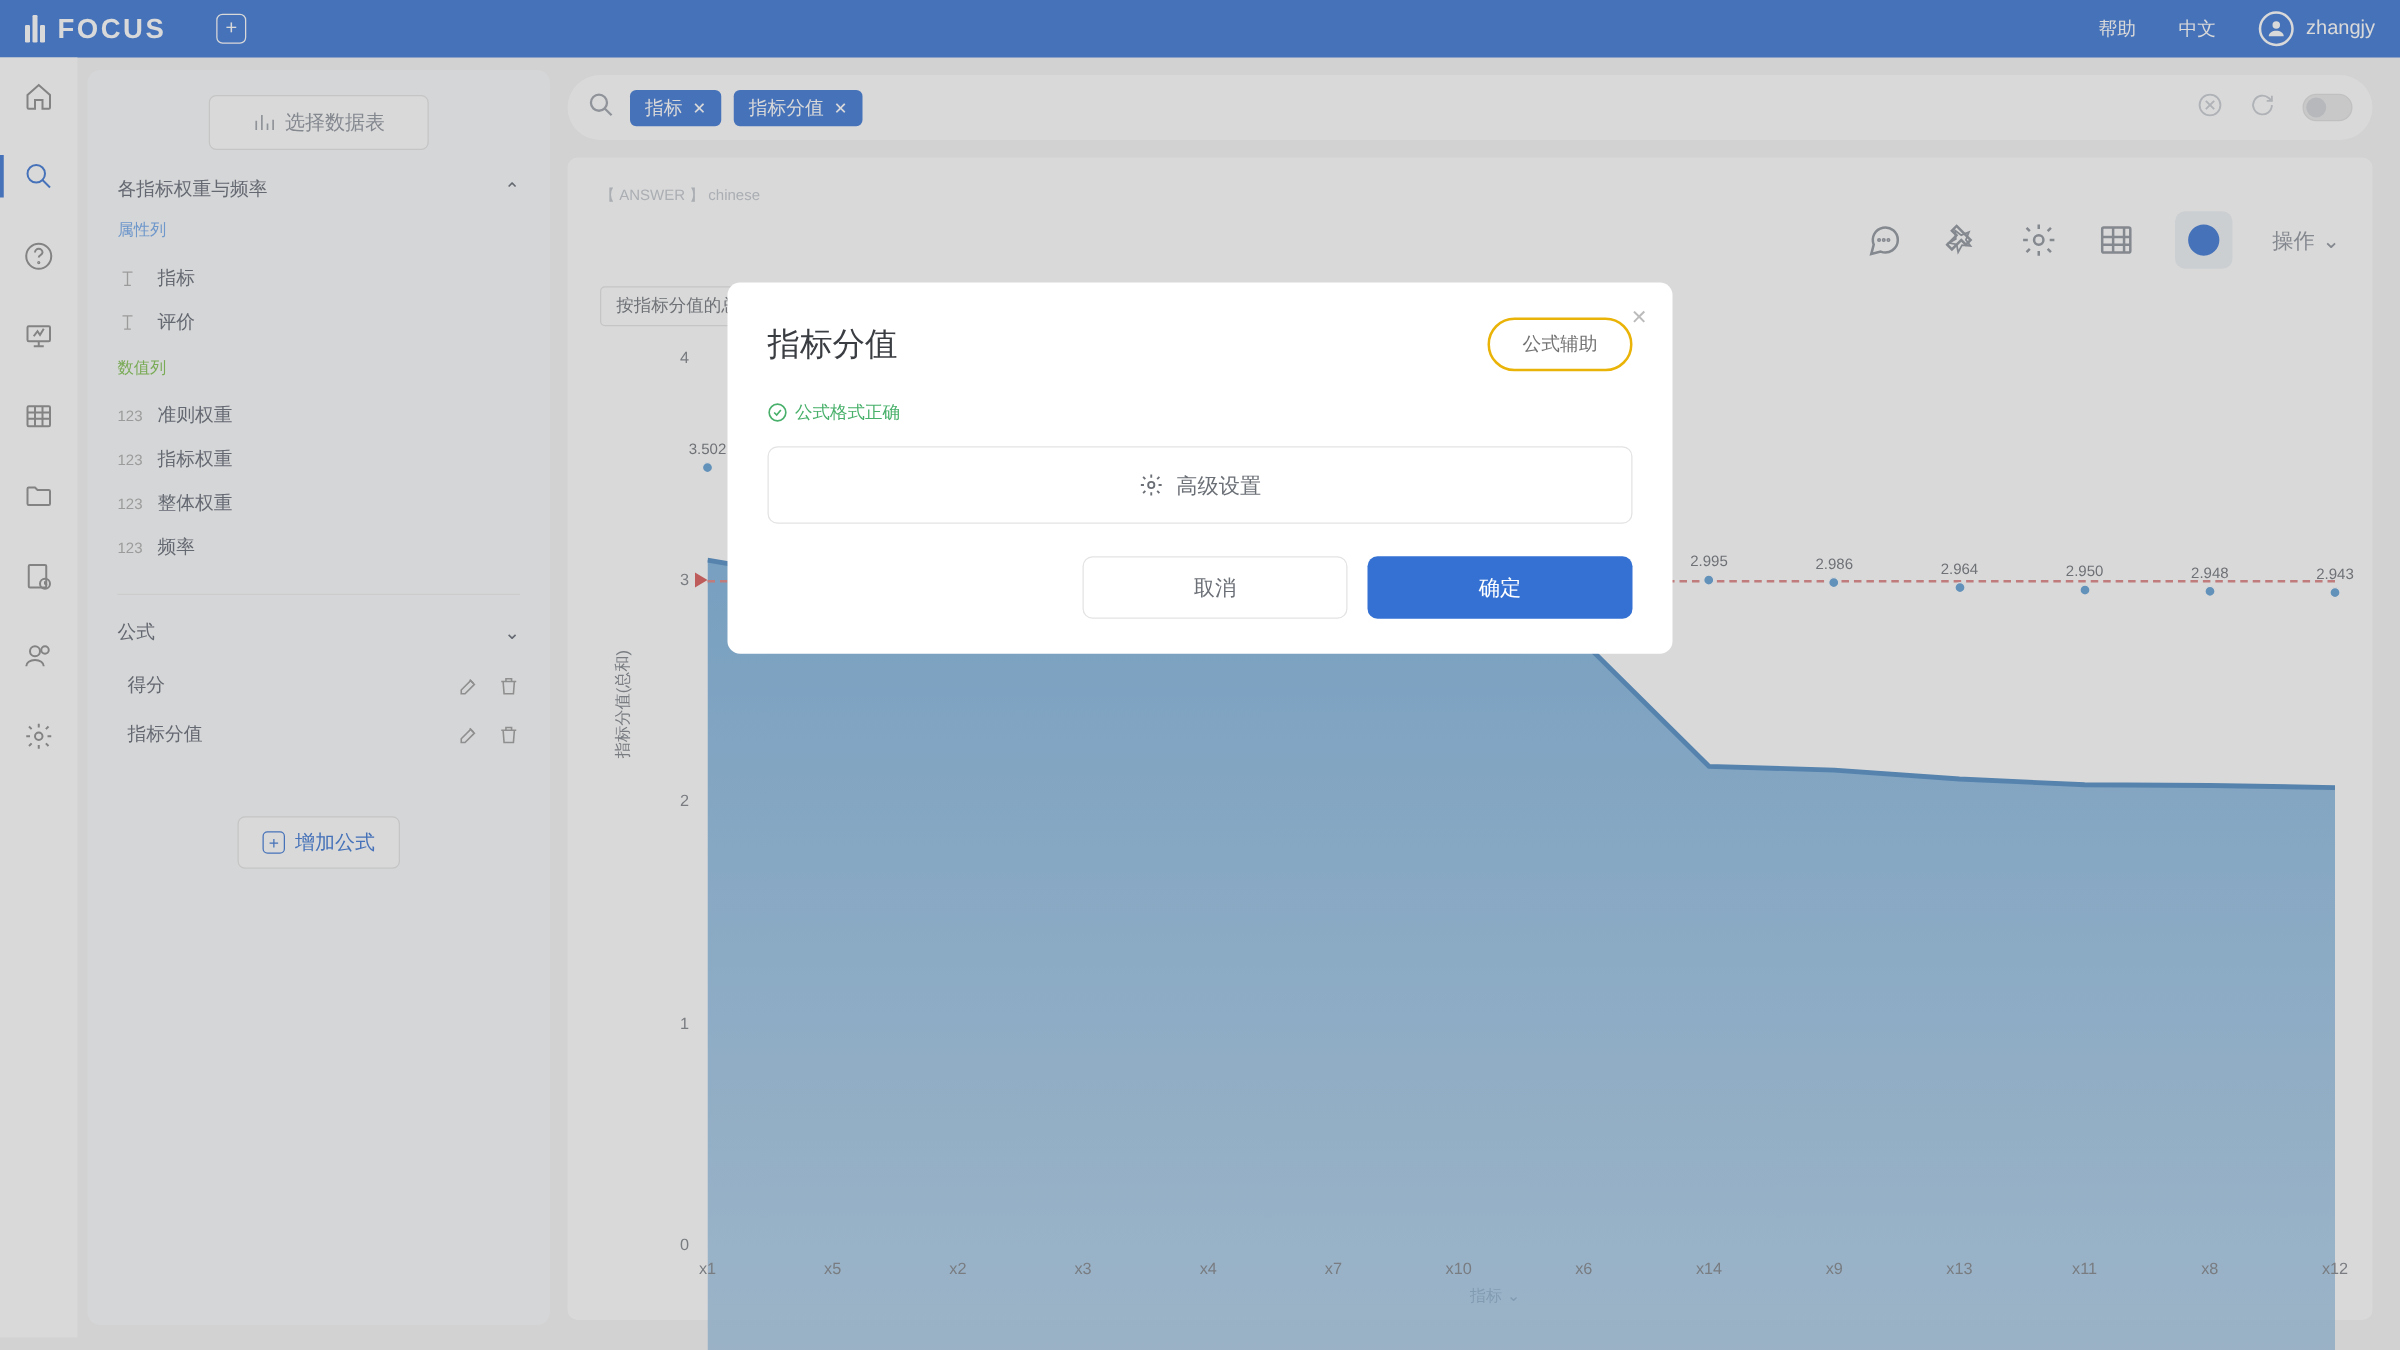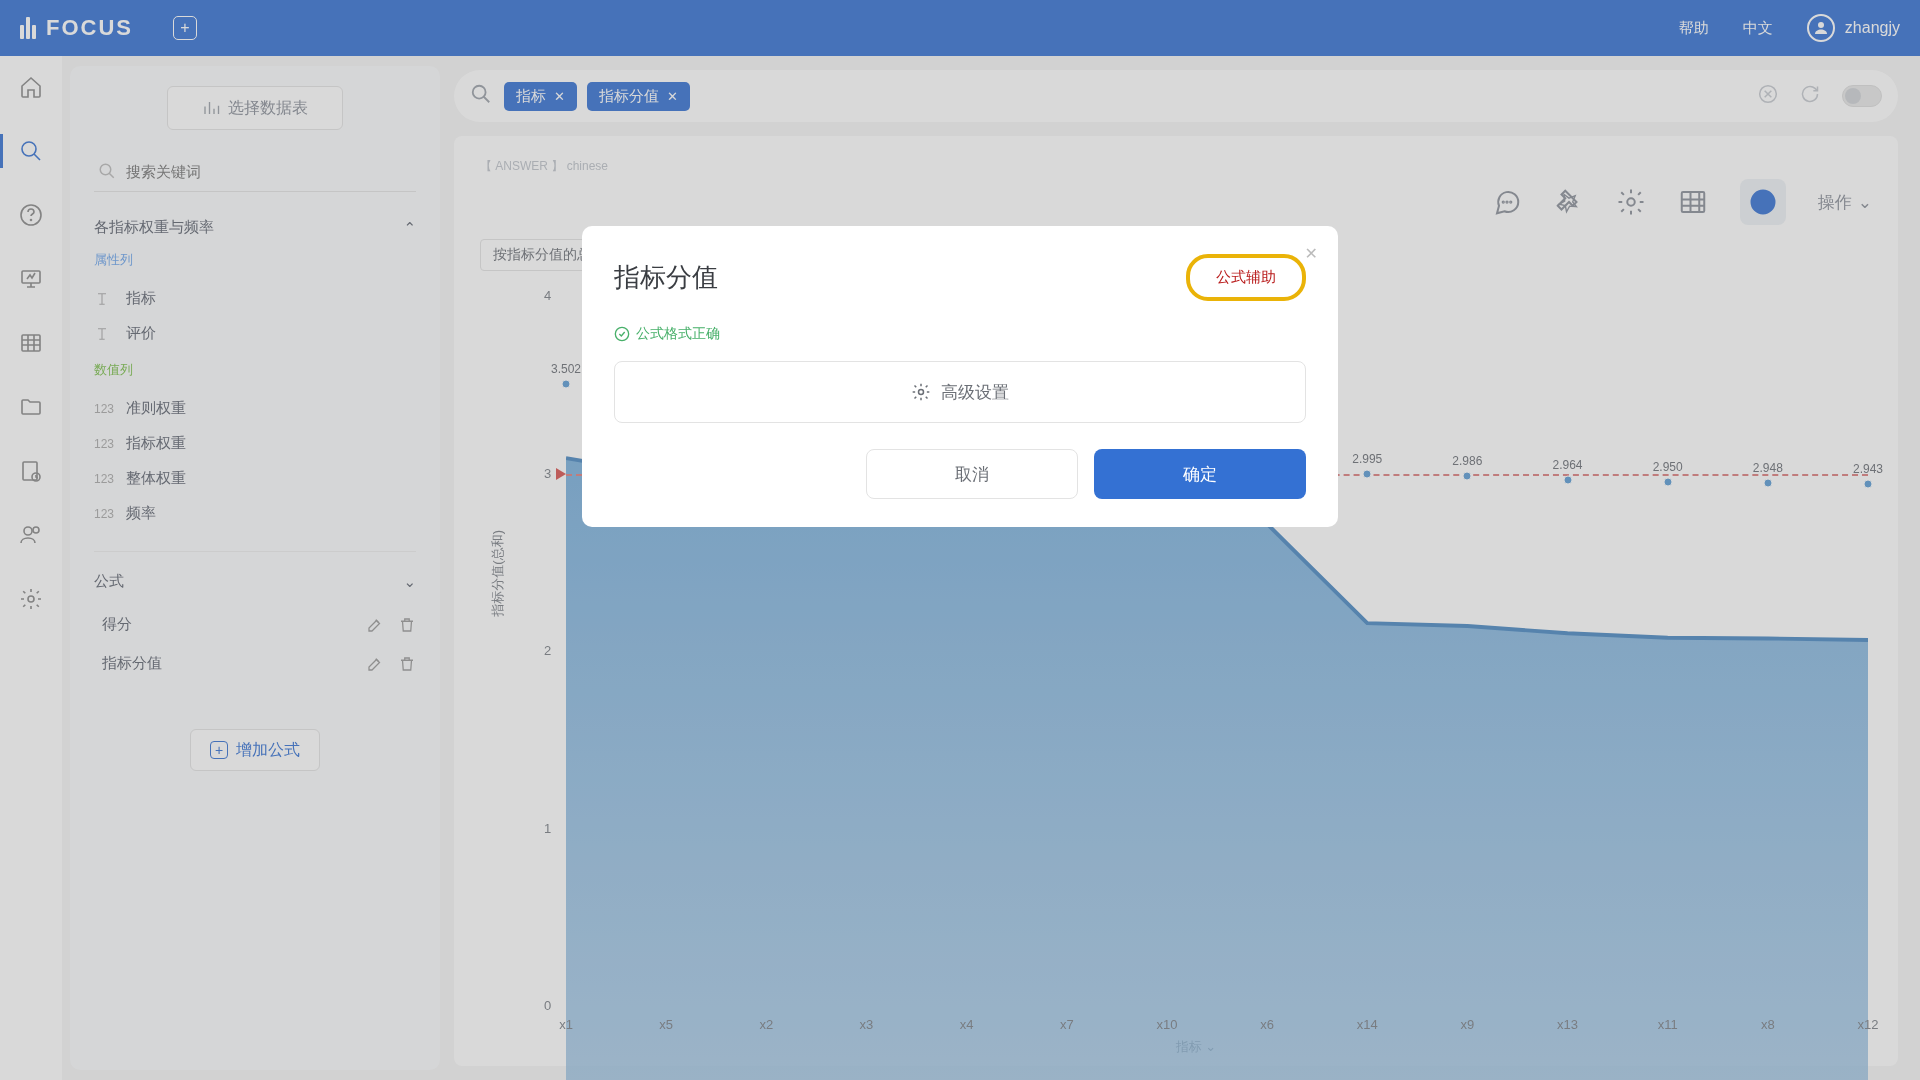--- a/index.html
+++ b/index.html
@@ -1,18 +1,18 @@
 <!DOCTYPE html>
 <html><head>
 <meta charset="utf-8">
 <style>
 * { margin: 0; padding: 0; box-sizing: border-box; }
 body { font-family: -apple-system, BlinkMacSystemFont, "Segoe UI", "PingFang SC", sans-serif; background: #f5f5f5; overflow: hidden; width: 1920px; height: 1080px; position: relative; }
 
-.header { height: 56px; background: #3471d3; display: flex; align-items: center; padding: 0 20px; color: #fff; }
+.header { height: 46px; background: #3471d3; display: flex; align-items: center; padding: 0 20px; color: #fff; }
 .logo-area { display: flex; align-items: center; gap: 10px; }
 .logo-bars { display: flex; align-items: flex-end; gap: 2px; }
 .logo-bars span { width: 4px; background: #fff; border-radius: 1px; }
 .logo-bars span:nth-child(1){height:14px}.logo-bars span:nth-child(2){height:22px}.logo-bars span:nth-child(3){height:14px}
 .logo-text { font-size: 22px; font-weight: 600; letter-spacing: 2px; }
 .plus-btn { margin-left: 40px; width: 24px; height: 24px; border: 1.5px solid #fff; border-radius: 5px; display: flex; align-items: center; justify-content: center; font-size: 16px; cursor: pointer; }
 .header-right { margin-left: auto; display: flex; align-items: center; gap: 34px; }
 .header-link { font-size: 15px; cursor: pointer; }
 .user-area { display: flex; align-items: center; gap: 10px; }
 .avatar { width: 28px; height: 28px; border-radius: 50%; border: 2px solid #fff; display:flex;align-items:center;justify-content:center; }
@@ -74,21 +74,21 @@
 .tri{position:absolute;width:0;height:0;border-top:6px solid transparent;border-bottom:6px solid transparent;border-left:10px solid #d9534f;}
 .xt{position:absolute;bottom:-26px;font-size:13px;color:#7a7f86;transform:translateX(-50%);}
 .dlabel{position:absolute;font-size:12px;color:#6b6f76;transform:translateX(-50%);}
 .dot{position:absolute;width:9px;height:9px;border-radius:50%;background:#5a9bd5;border:1.5px solid #fff;transform:translate(-50%,-50%);}
 
 .overlay{position:fixed;inset:0;background:rgba(120,120,120,0.28);display:flex;align-items:flex-start;justify-content:center;padding-top:226px;}
 .modal{width:756px;background:#fff;border-radius:10px;padding:28px 32px;position:relative;}
 .m-close{position:absolute;right:20px;top:18px;color:#bbb;cursor:pointer;font-size:16px;}
 .m-head{display:flex;align-items:center;margin-bottom:22px;}
 .m-title{font-size:26px;color:#3a3d42;}
-.m-help{margin-left:auto;padding:10px 26px;border:4px solid #eab308;border-radius:22px;color:#b91c1c;font-size:15px;cursor:pointer;}
+.m-help{margin-left:auto;padding:10px 26px;border:2px solid #eab308;border-radius:22px;color:#737373;font-size:15px;cursor:pointer;}
 .m-ta{width:100%;height:248px;border:1px solid #e3e3e3;border-radius:8px;padding:16px;font-size:15px;resize:none;outline:none;color:#444;}
 .m-valid{color:#48b06a;font-size:14px;margin-top:24px;display:flex;align-items:center;gap:6px;}
 .m-valid svg{width:16px;height:16px;stroke:currentColor;fill:none;stroke-width:2;}
 .m-adv{margin-top:18px;height:62px;border:1px solid #e3e3e3;border-radius:8px;display:flex;align-items:center;justify-content:center;gap:10px;color:#6b6f76;font-size:17px;cursor:pointer;}
 .m-adv svg{width:20px;height:20px;stroke:currentColor;fill:none;stroke-width:1.8;}
 .m-btns{display:flex;justify-content:flex-end;gap:16px;margin-top:26px;}
 .m-btn{width:212px;height:50px;border-radius:8px;display:flex;align-items:center;justify-content:center;font-size:17px;cursor:pointer;}
 .btn-cancel{border:1px solid #e3e3e3;color:#6b6f76;}
 .btn-ok{background:#3471d3;color:#fff;}
 </style>
@@ -179,27 +179,20 @@
         </svg>
       </div>
   </div>
 
   <div class="sidebar">
     <div class="sel-btn">
       <svg width="18" height="18" viewBox="0 0 24 24" fill="none" stroke="#9aa0a8" stroke-width="1.8">
           <path d="M4 20V10M10 20V4M16 20v-7M22 20v-11"></path>
         </svg>
       <span>选择数据表</span>
-    </div>
-    <div class="search-box">
-      <svg viewBox="0 0 24 24">
-          <circle cx="10" cy="10" r="7"></circle>
-          <path d="M21 21l-6-6"></path>
-        </svg>
-      <input placeholder="搜索关键词" style="">
     </div>
     <div class="group-head">
       <span>各指标权重与频率</span>
       <span>⌃</span>
     </div>
     <div class="sect-label attr">属性列</div>
     <div id="attr-fields">
         <div class="field">
           <span class="ic">
             <svg width="16" height="16" viewBox="0 0 24 24" fill="none" stroke="#aaa" stroke-width="1.6">

